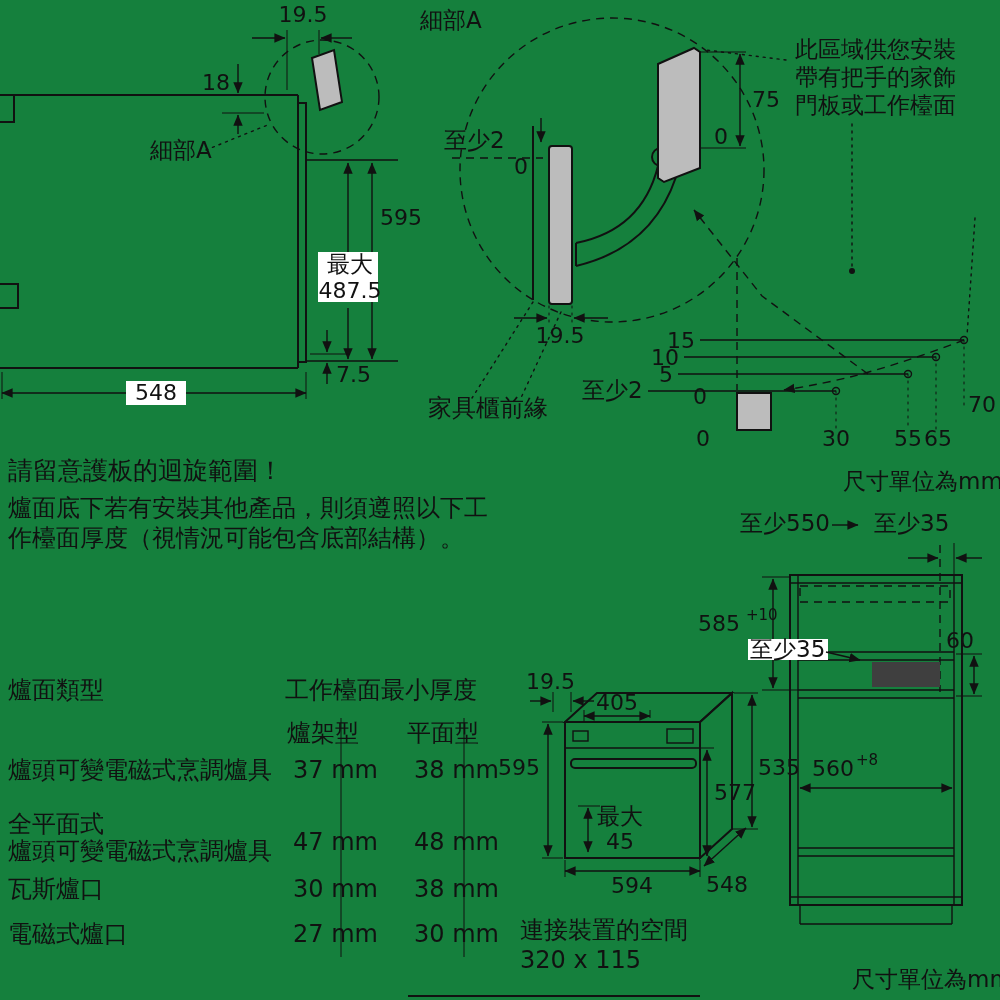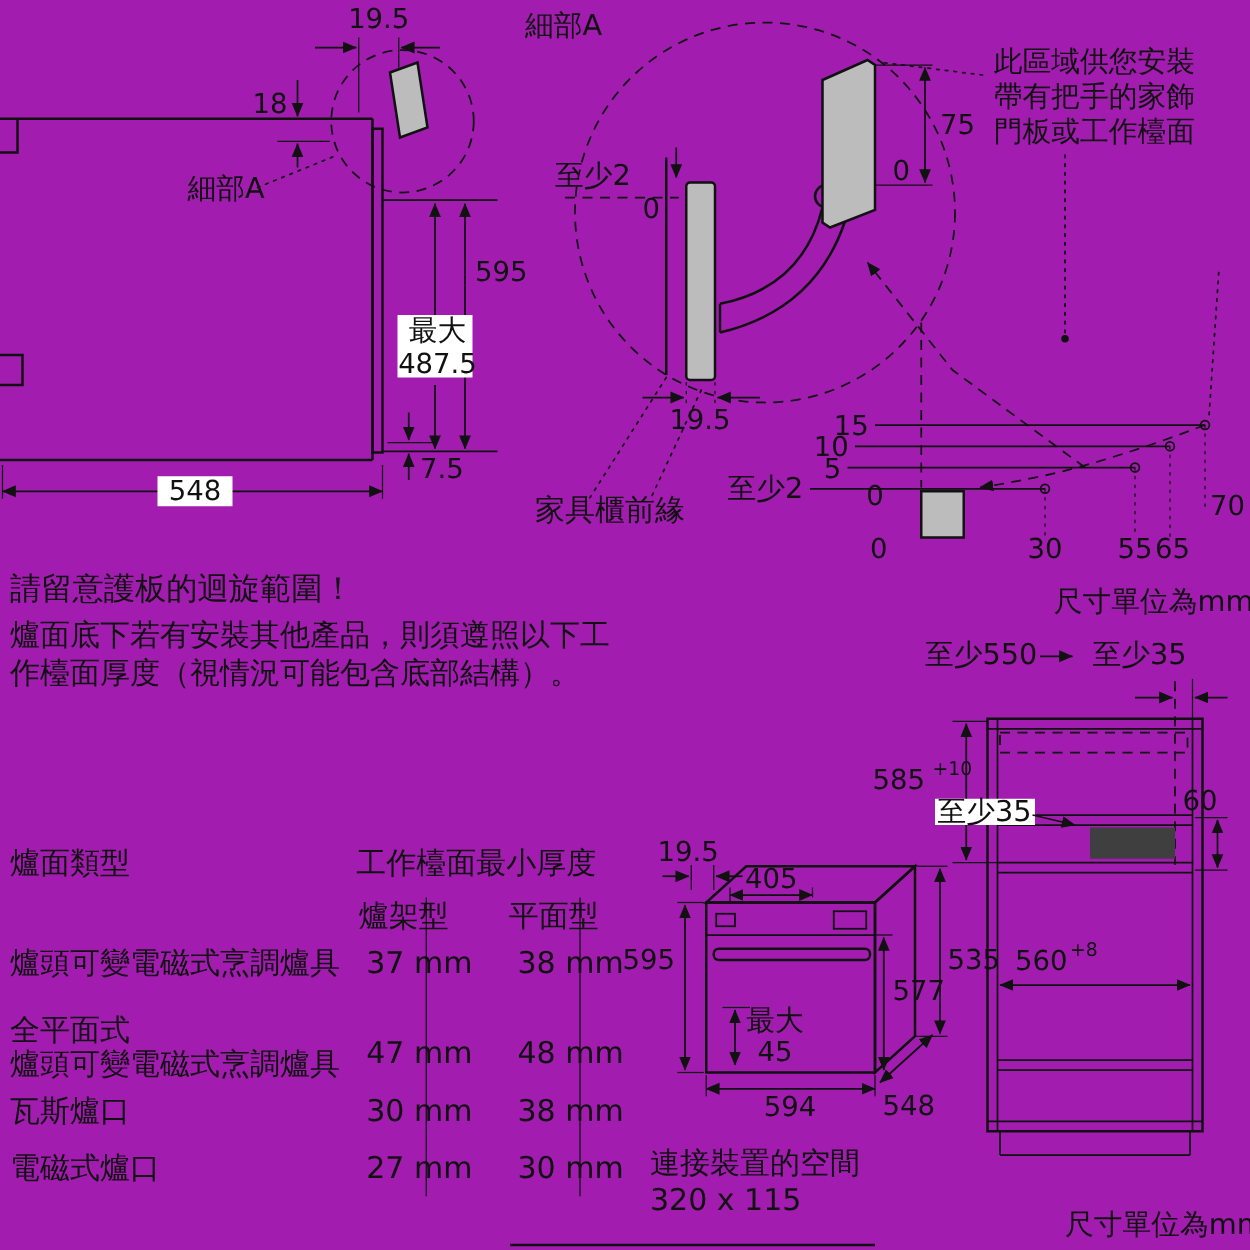--- a/index.html
+++ b/index.html
@@ -1,16 +1,16 @@
 <!DOCTYPE html>
 <html><head>
 <meta charset="utf-8">
 <style>
   html,body { margin:0; padding:0; background:#fff; }
-  #stage { position:relative; width:1000px; height:1000px; background:#a21caf; overflow:hidden; }
+  #stage { position:relative; width:1000px; height:1000px; background:#15803d; overflow:hidden; }
   svg { display:block; }
   text {
     fill:#111;
     font-family:"DejaVu Sans","Liberation Sans",sans-serif;
     stroke:none;
   }
   .d   { font-size:22px; }
   .cjk { font-size:23px; }
   .note{ font-size:24px; }
   .big { font-size:25px; }

